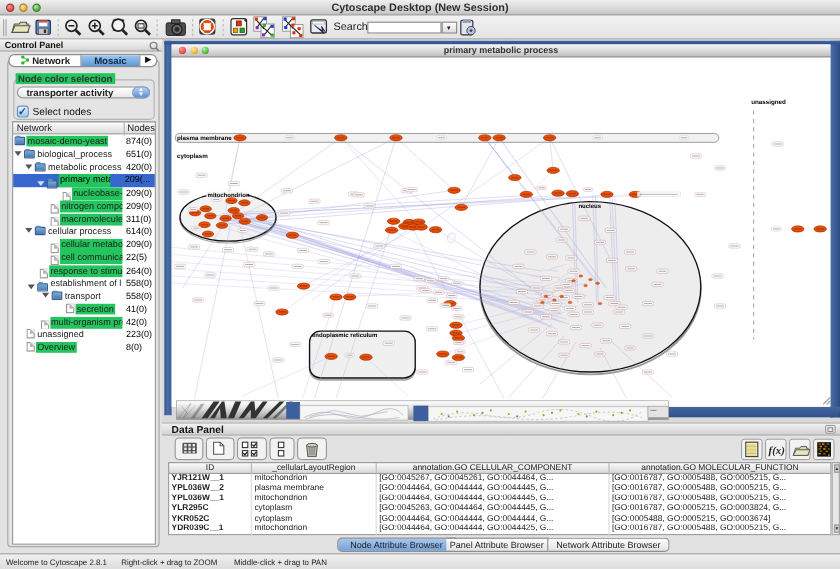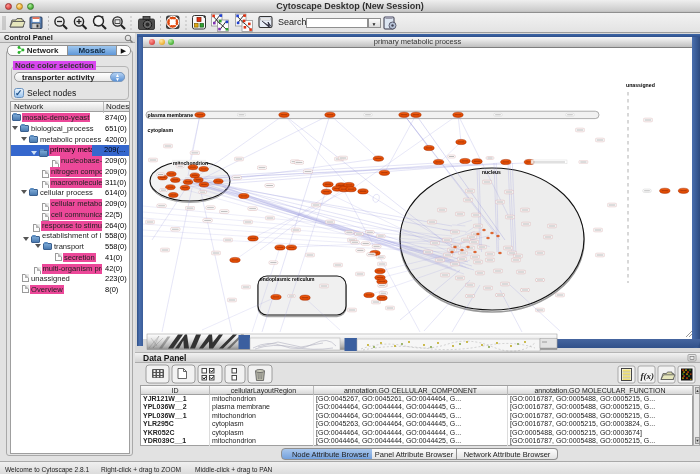--- a/index.html
+++ b/index.html
@@ -10,46 +10,46 @@
 .light{position:absolute;width:7px;height:7px;border-radius:50%;top:3px}
 #toolbar{position:absolute;left:0;top:13px;width:700px;height:20px;background:linear-gradient(#f2f2f2,#e3e3e3);border-bottom:1px solid #9c9c9c}
 #cpanel{position:absolute;left:0;top:33px;width:135px;height:428px;background:#e2e2e2}
 #cphead{left:0;top:33px;width:135px;height:10px;background:linear-gradient(#f4f4f4,#d6d6d6);border-bottom:1px solid #aaa;font-weight:bold;font-size:7.5px;line-height:10px;padding-left:4px;color:#111}
 #cpborder{left:6px;top:50px;width:127px;height:406px;border:1px solid #a9a9a9;border-radius:3px;background:#e4e4e4}
 #tabs{left:7px;top:45px;width:124px;height:11px;border:1px solid #8f8f8f;border-radius:5px;background:#fdfdfd;overflow:hidden;display:flex}
 #tabNetwork{width:59px;height:100%;font-weight:bold;font-size:8px;text-align:center;line-height:10px;color:#222}
 #tabMosaic{width:50px;height:100%;font-weight:bold;font-size:8px;text-align:center;line-height:10px;background:linear-gradient(#9ec7ef,#5f97d8);border-left:1px solid #8f8f8f;border-right:1px solid #8f8f8f;color:#102a43}
 #tabArrow{flex:1;text-align:center;line-height:10px;font-size:7px;color:#111}
 #groupbox{left:11px;top:66px;width:118px;height:34px;border:1px solid #b5b5b5;border-radius:4px}
-#grouplabel{left:13px;top:61px;background:#d946ef;padding:0 2px;font-weight:bold;font-size:8px;color:#333;z-index:3}
+#grouplabel{left:13px;top:61px;background:#22c55e;padding:0 2px;font-weight:bold;font-size:8px;color:#333;z-index:3}
 #dropdown{left:14px;top:72px;width:111px;height:10px;background:linear-gradient(#fff,#e8e8e8);border:1px solid #9a9a9a;border-radius:5px;font-size:8px;font-weight:bold;line-height:9px;padding-left:7px;color:#222}
 #ddbtn{left:110px;top:72px;width:15px;height:10px;background:linear-gradient(#b5d2f3,#5b92d6);border:1px solid #7a9cc6;border-radius:5px;color:#fff;font-size:5px;text-align:center;line-height:4px}
 #checkbox{left:14px;top:88px;width:9.5px;height:9.5px;background:linear-gradient(#eaf4fd,#9cc5ef);border:1px solid #6a93c0;border-radius:2.5px;color:#1d4f86;font-size:9px;font-weight:bold;line-height:8.5px;text-align:center}
 #cklabel{left:27px;top:88px;font-size:8.5px;color:#111}
 #nettable{left:10px;top:101px;width:120px;height:353px;background:#fff;border:1px solid #9f9f9f}
 #netthead{left:10px;top:101px;width:120px;height:11px;background:linear-gradient(#fcfcfc,#dcdcdc);border:1px solid #9f9f9f;font-size:8px;color:#222}
 .row{position:absolute;width:118px;height:10.75px;font-size:7.6px;line-height:10.5px;white-space:nowrap}
 .row .cnt{position:absolute;left:94px;top:0;font-size:7.5px;color:#000}
 .lbl{padding:0 1px}
 .tri{display:inline-block;width:0;height:0;border-left:3.5px solid transparent;border-right:3.5px solid transparent;border-top:4.5px solid #555;vertical-align:1px;margin-right:2px}
 .trib{border-top-color:#cfe0f5}
 .fold{display:inline-block;width:9px;height:7px;background:linear-gradient(#7aa7d4,#4a7ab0);border:1px solid #3a6090;border-radius:1px;vertical-align:-1px;margin-right:1px;position:relative}
 .fold:before{content:"";position:absolute;left:0;top:-2px;width:4px;height:2px;background:#5b8cc0;border-radius:1px 1px 0 0}
 .doc{display:inline-block;width:7px;height:8px;background:#fdfdfd;border:1px solid #9a9a9a;vertical-align:-1px;margin-right:1px;position:relative}
 .doc:before{content:"";position:absolute;right:-1px;top:-1px;border:2px solid #e9e9e9;border-left-color:#b5b5b5;border-bottom-color:#b5b5b5;width:0;height:0}
-.bgg{background:#ec4899}
+.bgg{background:#22c55e}
 .bgr{background:#ffffff}
 #statusbar{left:0;top:461px;width:700px;height:13px;background:linear-gradient(#f0f0f0,#dcdcdc);border-top:1px solid #a9a9a9;font-size:6.6px;color:#222}
 
 #mdibg{left:135px;top:33px;width:565px;height:319px;background:#d9d9d9}
 #winL{left:137px;top:34px;width:6px;height:312px;background:linear-gradient(90deg,#2e4f86,#4a6fae 40%,#3a5c98)}
 #winR{left:692px;top:34px;width:8px;height:313.5px;background:linear-gradient(90deg,#4a6fae,#35568f 70%,#2e4a7e)}
 #winB{left:557px;top:339px;width:143px;height:9px;background:linear-gradient(#45659f,#31518a);border-radius:0 0 7px 0}
 #winT{left:137px;top:34px;width:563px;height:3px;background:linear-gradient(#3c66a8,#30508a)}
-#wintitle{left:143px;top:37px;width:549px;height:10.5px;background:linear-gradient(#f8f8f8,#bfbfbf);border-bottom:1px solid #7e7e7e;text-align:center;font-size:7.5px;font-weight:normal;line-height:10.5px;color:#333}
+#wintitle{left:143px;top:37px;width:549px;height:10.5px;background:linear-gradient(#f8f8f8,#bfbfbf);border-bottom:1px solid #7e7e7e;text-align:center;font-size:7.5px;font-weight:bold;line-height:10.5px;color:#333}
 .ilight{position:absolute;width:6.4px;height:6.4px;border-radius:50%;top:1.8px}
 #canvas{left:143px;top:47.5px;width:549px;height:291.5px;background:#fff}
 
 #dphead{left:135px;top:352px;width:565px;height:11px;background:linear-gradient(#f2f2f2,#d2d2d2);border-top:1px solid #b5b5b5;border-bottom:1px solid #ababab;font-size:8.5px;font-weight:bold;line-height:11px;padding-left:8px;color:#111}
 #dpbody{left:135px;top:364px;width:565px;height:97px;background:#e2e2e2}
 #dptable{left:140px;top:385px;width:553px;height:61px;background:#fff;border:1px solid #9f9f9f}
 #dpthead{left:140px;top:385px;width:553px;height:9.5px;background:linear-gradient(#fbfbfb,#d8d8d8);border:1px solid #9f9f9f;font-size:7px;color:#222}
 .th{position:absolute;top:0;height:9.5px;line-height:9.5px;text-align:center;border-right:1px solid #b9b9b9;overflow:hidden}
 .dprow{position:absolute;width:553px;height:8.4px;font-size:7px;line-height:8.4px;white-space:nowrap}
 .td{position:absolute;top:0;height:8.4px;overflow:hidden;padding-left:3px}

